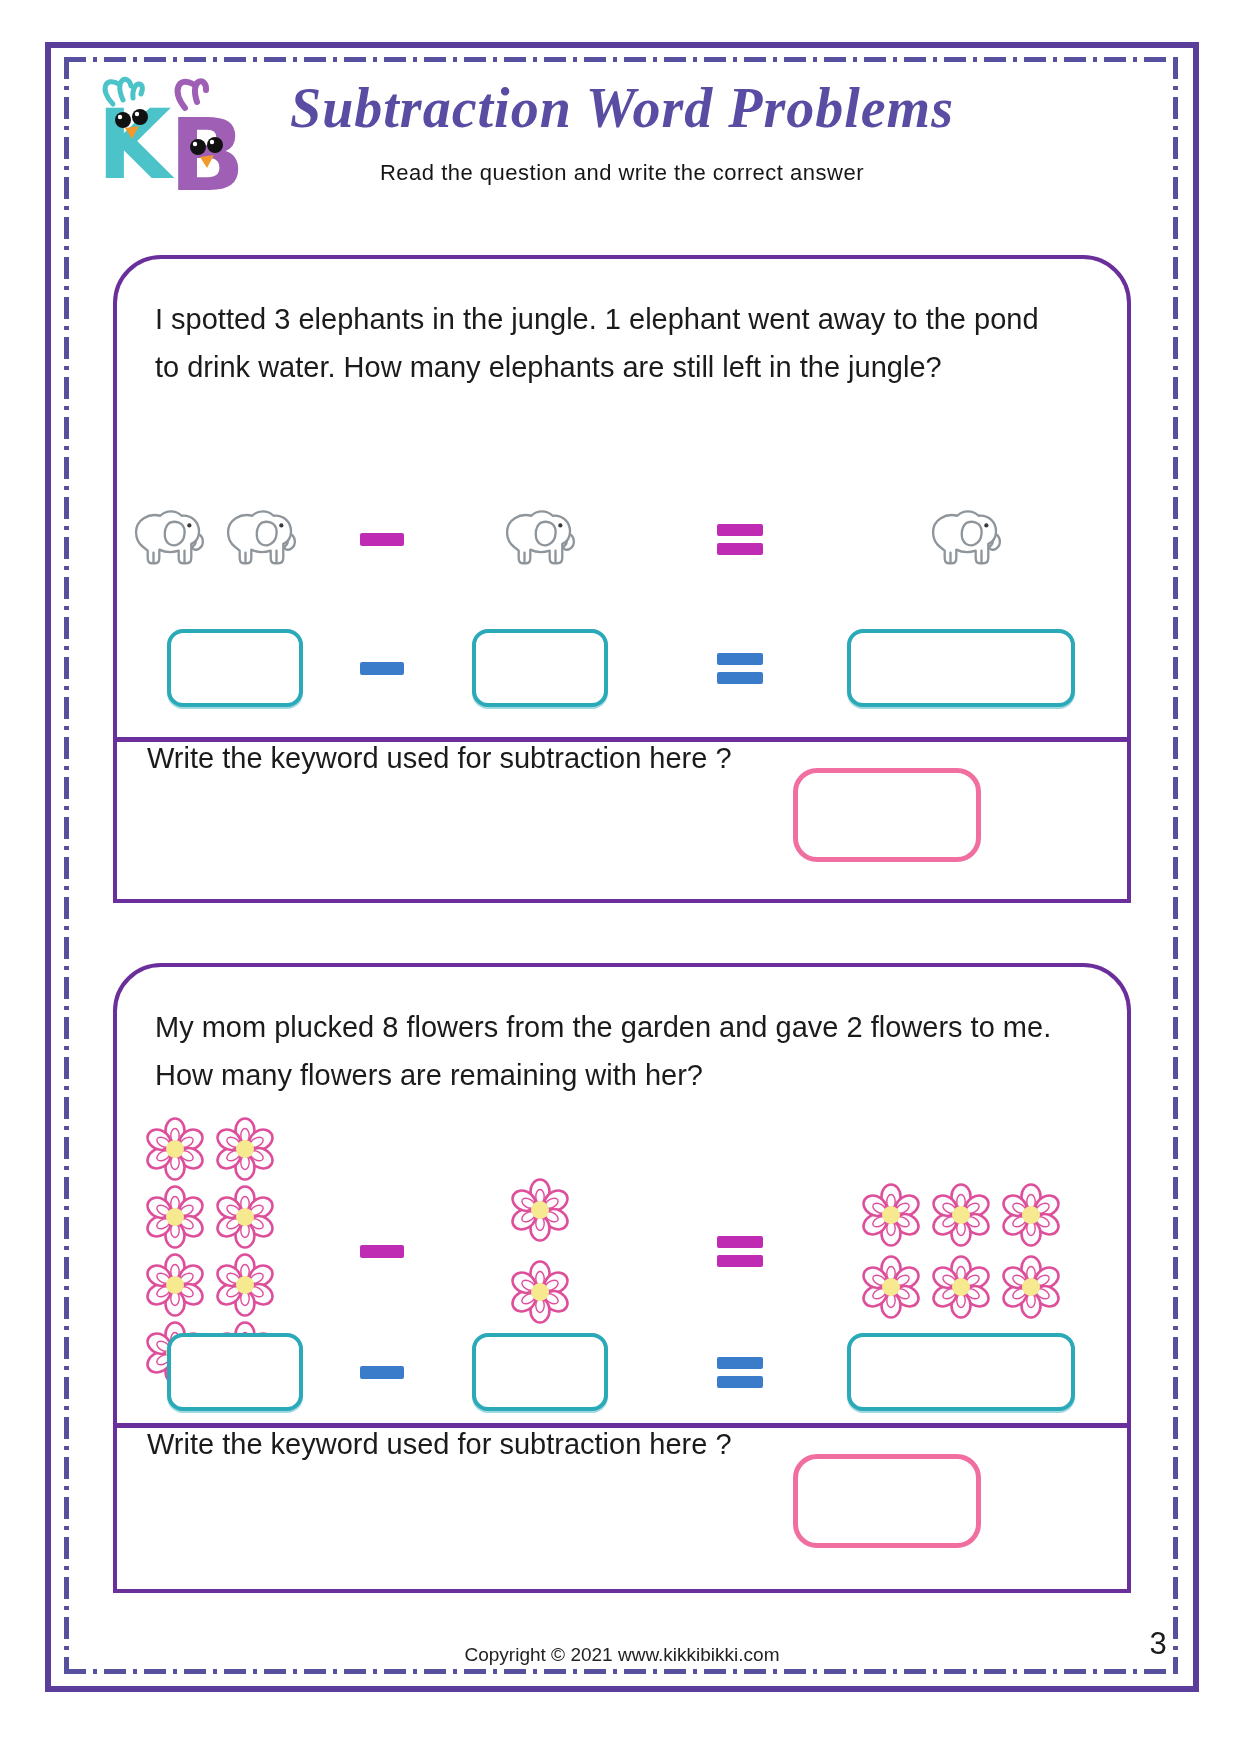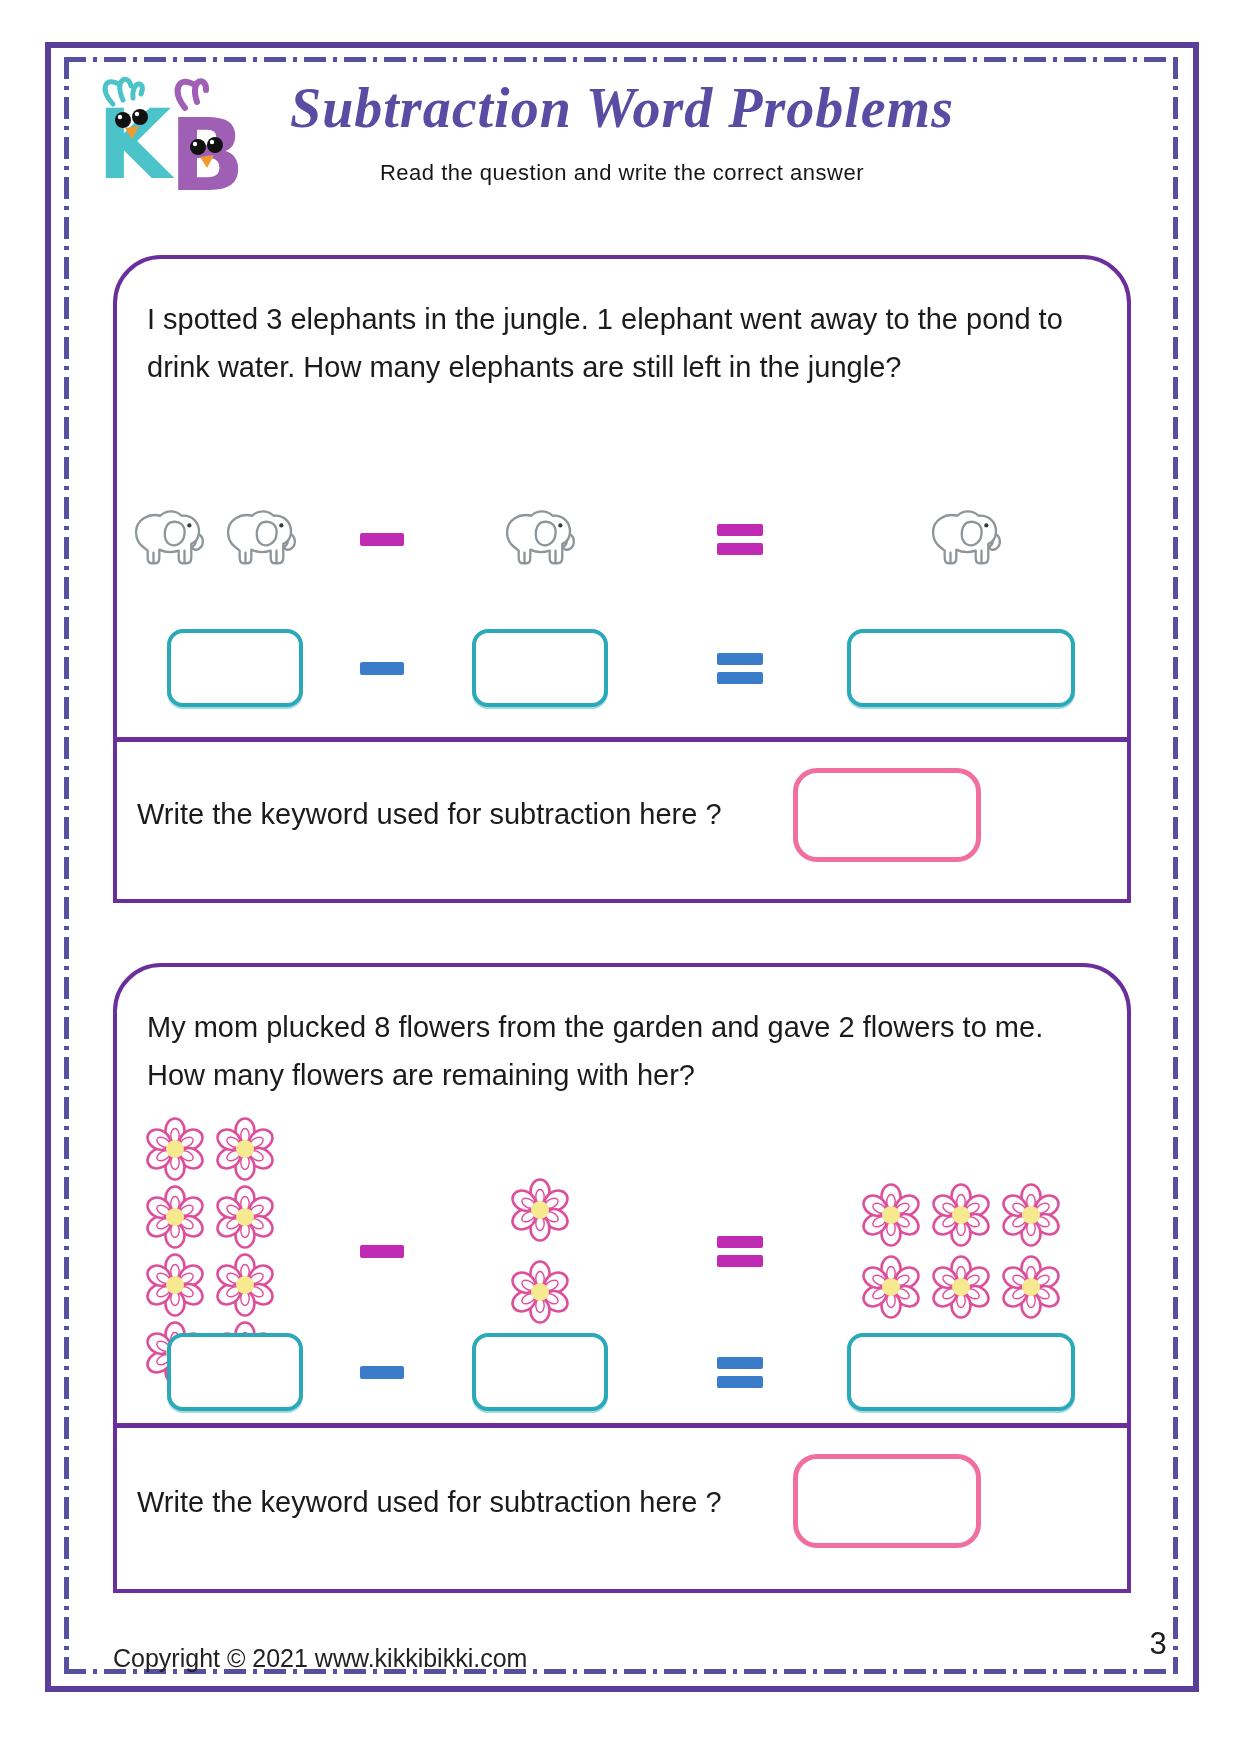--- a/index.html
+++ b/index.html
@@ -30,21 +30,21 @@
     font-family:"Liberation Serif",serif;font-style:italic;font-weight:700;
     font-size:56px;color:var(--title-purple,#584CA3);letter-spacing:1px}
   .subtitle{position:absolute;left:113px;top:160px;width:1018px;text-align:center;
     font-size:22px;color:#161616;letter-spacing:.5px}
 
   
   .card{position:absolute;left:113px;width:1018px;background:#fff;
     border:4px solid var(--purple-card,#6A2F9B);border-radius:48px 48px 0 0}
   .card-a{top:255px;height:648px}
   .card-b{top:963px;height:630px}
-  .question{position:absolute;left:0;top:0;right:0;padding:36px 58px 0 30px;
+  .question{position:absolute;left:8px;top:0;right:0;padding:36px 58px 0 30px;
     font-size:29px;line-height:48px;color:#1b1b1b}
   .card-b .question{}
 
   .eq-row{position:absolute;left:0;width:1010px;display:grid;
     grid-template-columns:225px 80px 235px 165px 1fr;align-items:center}
   .card-a .icon-row{top:238px;height:84px}
   .card-b .icon-row{top:150px;height:202px}
   .card-a .box-row{top:369px;height:80px}
   .card-b .box-row{top:365px;height:80px}
   .cell{display:flex;align-items:center;justify-content:center;height:100%}
@@ -70,31 +70,31 @@
   .answer-box{height:78px;border:4px solid var(--teal-box,#2AA9B8);border-radius:16px;
     background:#fff;box-shadow:0 2px 0 rgba(42,169,184,.45)}
   .box-sm{width:136px}
   .c1 .box-sm{margin-left:50px}
   .box-lg{width:228px;margin-left:25px}
 
   .divider{position:absolute;left:0;right:0;height:5px;background:var(--purple-card,#6A2F9B)}
   .card-a .divider{top:478px}
   .card-b .divider{top:456px}
 
-  .keyword-row{position:absolute;left:0;right:0;bottom:12px;display:flex;align-items:center;
-    padding-left:20px}
+  .keyword-row{position:absolute;left:0;right:0;bottom:12px;display:flex;align-items:flex-start;
+    padding-left:30px}
   .card-a .keyword-row{top:483px}
   .card-b .keyword-row{top:461px}
   .keyword-prompt{font-size:29px;color:#1b1b1b}
   .keyword-box{position:absolute;right:146px;top:26px;width:188px;height:94px;
     border:5px solid var(--pink-box,#F06FA0);border-radius:24px;background:#fff}
 
   
-  .copyright{position:absolute;left:113px;top:1644px;width:1018px;text-align:left;
-    font-size:25px;color:#222}
+  .copyright{position:absolute;left:113px;top:1644px;width:1018px;text-align:center;
+    font-size:19px;color:#222}
   .page-number{position:absolute;left:1138px;top:1626px;width:40px;text-align:center;
     font-size:31px;color:#1b1b1b}
   .hidden-defs{position:absolute;width:0;height:0;overflow:hidden}
 </style>
 </head>
 <body>
 
 <svg class="hidden-defs" aria-hidden="true">
   <defs>
     <symbol id="sym-elephant" viewBox="0 0 74 64">

